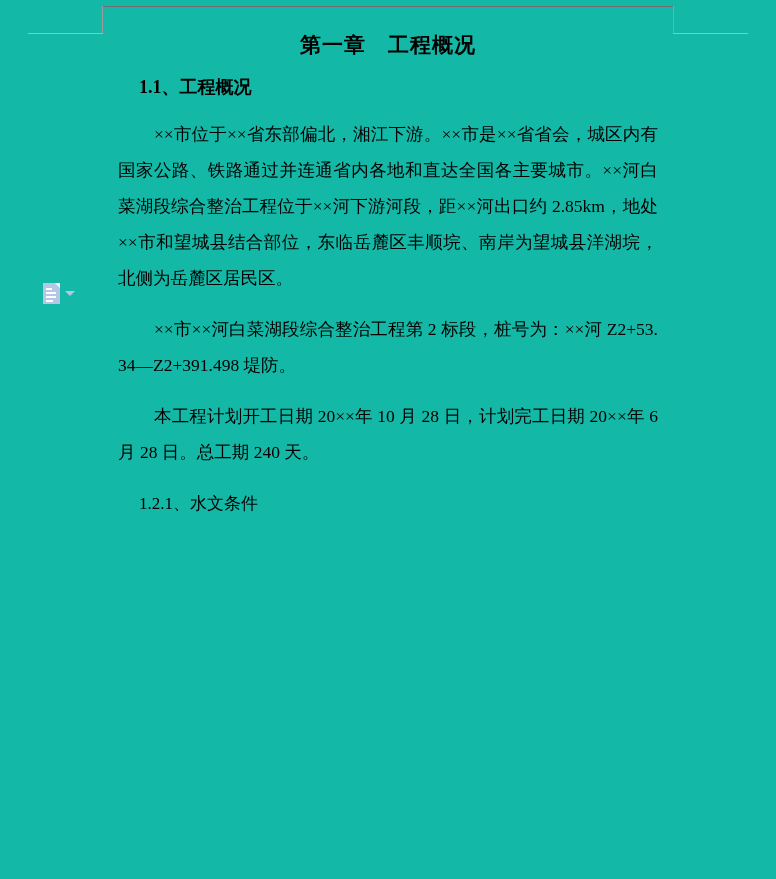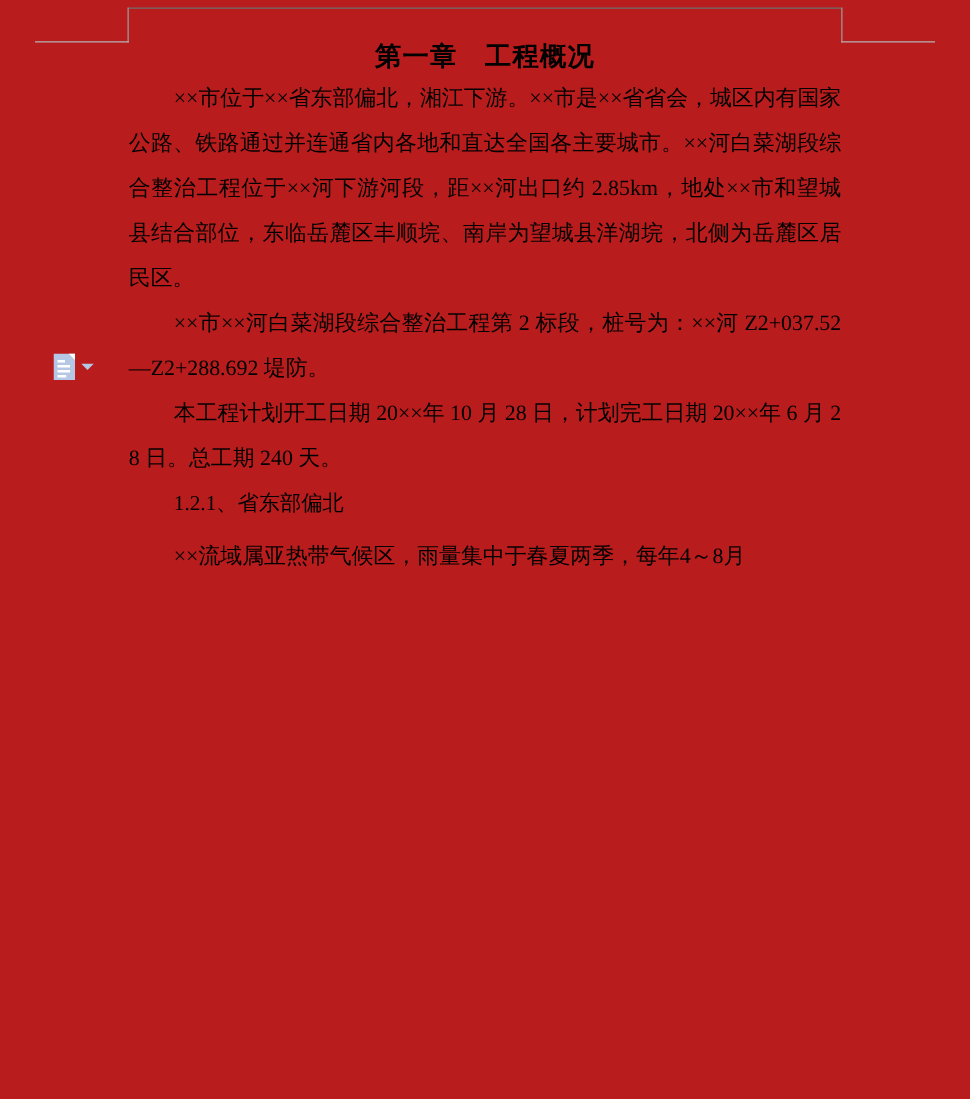--- a/index.html
+++ b/index.html
@@ -12,21 +12,21 @@
     height: 879px;
     overflow: hidden;
     font-family: "Liberation Serif", "DejaVu Serif", serif;
     color: #000000;
   }
 
   #page {
     position: relative;
     width: 776px;
     height: 879px;
-    background: #b91c1c;
+    background: #14b8a6;
   }
 
   
   .corner {
     position: absolute;
     pointer-events: none;
   }
   .corner .v {
     position: absolute;
     width: 1px;
@@ -128,21 +128,21 @@
     font-weight: normal;
     margin: 0;
     padding-top: 4px;
     padding-left: 36px;
     line-height: 30px;
   }
 
   .para {
     font-size: 17.5px;
     line-height: 36px;
-    margin: 0;
+    margin: 15px;
     text-indent: 36px;
     text-align: justify;
     text-justify: inter-ideograph;
     word-break: break-all;
   }
   .para.pt-a { padding-top: 8px; }
 
   sup {
     font-size: 0.62em;
     vertical-align: super;
@@ -172,29 +172,29 @@
       <span class="ln l3"></span>
         <span class="ln l4"></span>
     </span>
     <span class="caret"></span>
   </div>
 
   <div id="doc">
 
     <h1 class="title">第一章　工程概况</h1>
 
+    <h2 class="h2">1.1、工程概况</h2>
 
     <p class="para">××市位于××省东部偏北，湘江下游。××市是××省省会，城区内有国家公路、铁路通过并连通省内各地和直达全国各主要城市。××河白菜湖段综合整治工程位于××河下游河段，距××河出口约 2.85km，地处××市和望城县结合部位，东临岳麓区丰顺垸、南岸为望城县洋湖垸，北侧为岳麓区居民区。</p>
 
 
 
 
-    <p class="para">××市××河白菜湖段综合整治工程第 2 标段，桩号为：××河 Z2+037.52—Z2+288.692 堤防。</p>
+    <p class="para">××市××河白菜湖段综合整治工程第 2 标段，桩号为：××河 Z2+53.34—Z2+391.498 堤防。</p>
 
     <p class="para">本工程计划开工日期 20××年 10 月 28 日，计划完工日期 20××年 6 月 28 日。总工期 240 天。</p>
 
 
-    <h3 class="h3">1.2.1、省东部偏北</h3>
-
-    <p class="para pt-a">××流域属亚热带气候区，雨量集中于春夏两季，每年4～8月</p>
+    <h3 class="h3">1.2.1、水文条件</h3>
+
 
   </div>
 </div>
 
 </body></html>

